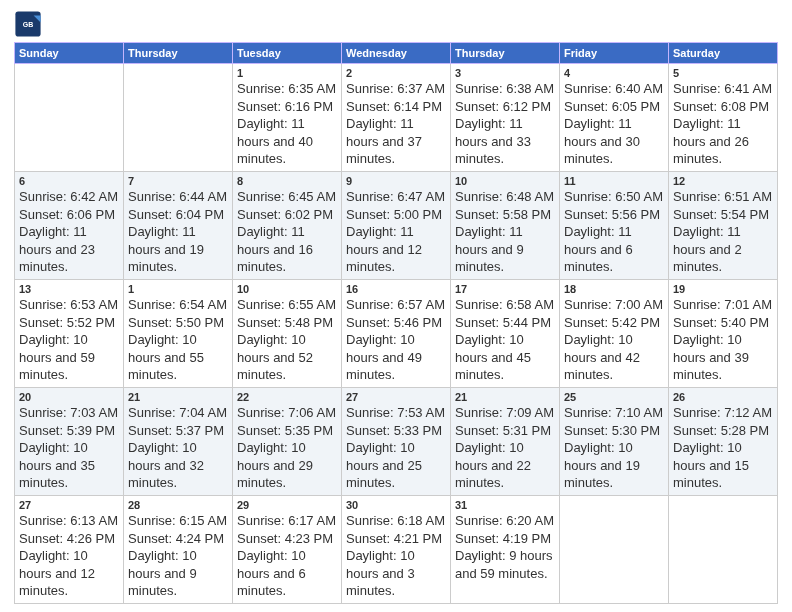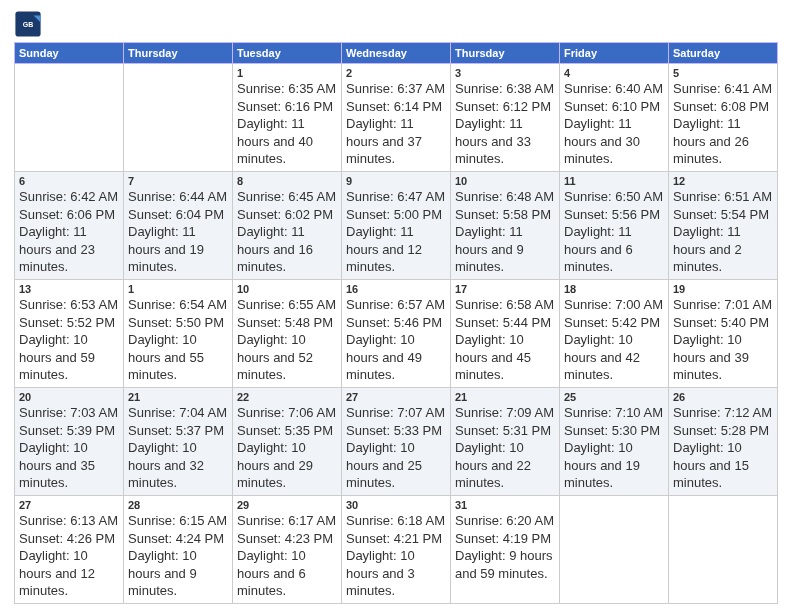--- a/index.html
+++ b/index.html
@@ -154,21 +154,21 @@
           </td>
           <td>
             <span class="day-number">3</span>
             <div class="cell-text">Sunrise: 6:38 AM
 Sunset: 6:12 PM
 Daylight: 11 hours and 33 minutes.</div>
           </td>
           <td>
             <span class="day-number">4</span>
             <div class="cell-text">Sunrise: 6:40 AM
-Sunset: 6:10 PM
+Sunset: 6:05 PM
 Daylight: 11 hours and 30 minutes.</div>
           </td>
           <td>
             <span class="day-number">5</span>
             <div class="cell-text">Sunrise: 6:41 AM
 Sunset: 6:08 PM
 Daylight: 11 hours and 26 minutes.</div>
           </td>
         </tr>
         <tr>
@@ -273,21 +273,21 @@
 Daylight: 10 hours and 32 minutes.</div>
           </td>
           <td>
             <span class="day-number">22</span>
             <div class="cell-text">Sunrise: 7:06 AM
 Sunset: 5:35 PM
 Daylight: 10 hours and 29 minutes.</div>
           </td>
           <td>
             <span class="day-number">27</span>
-            <div class="cell-text">Sunrise: 7:07 AM
+            <div class="cell-text">Sunrise: 7:53 AM
 Sunset: 5:33 PM
 Daylight: 10 hours and 25 minutes.</div>
           </td>
           <td>
             <span class="day-number">21</span>
             <div class="cell-text">Sunrise: 7:09 AM
 Sunset: 5:31 PM
 Daylight: 10 hours and 22 minutes.</div>
           </td>
           <td>

